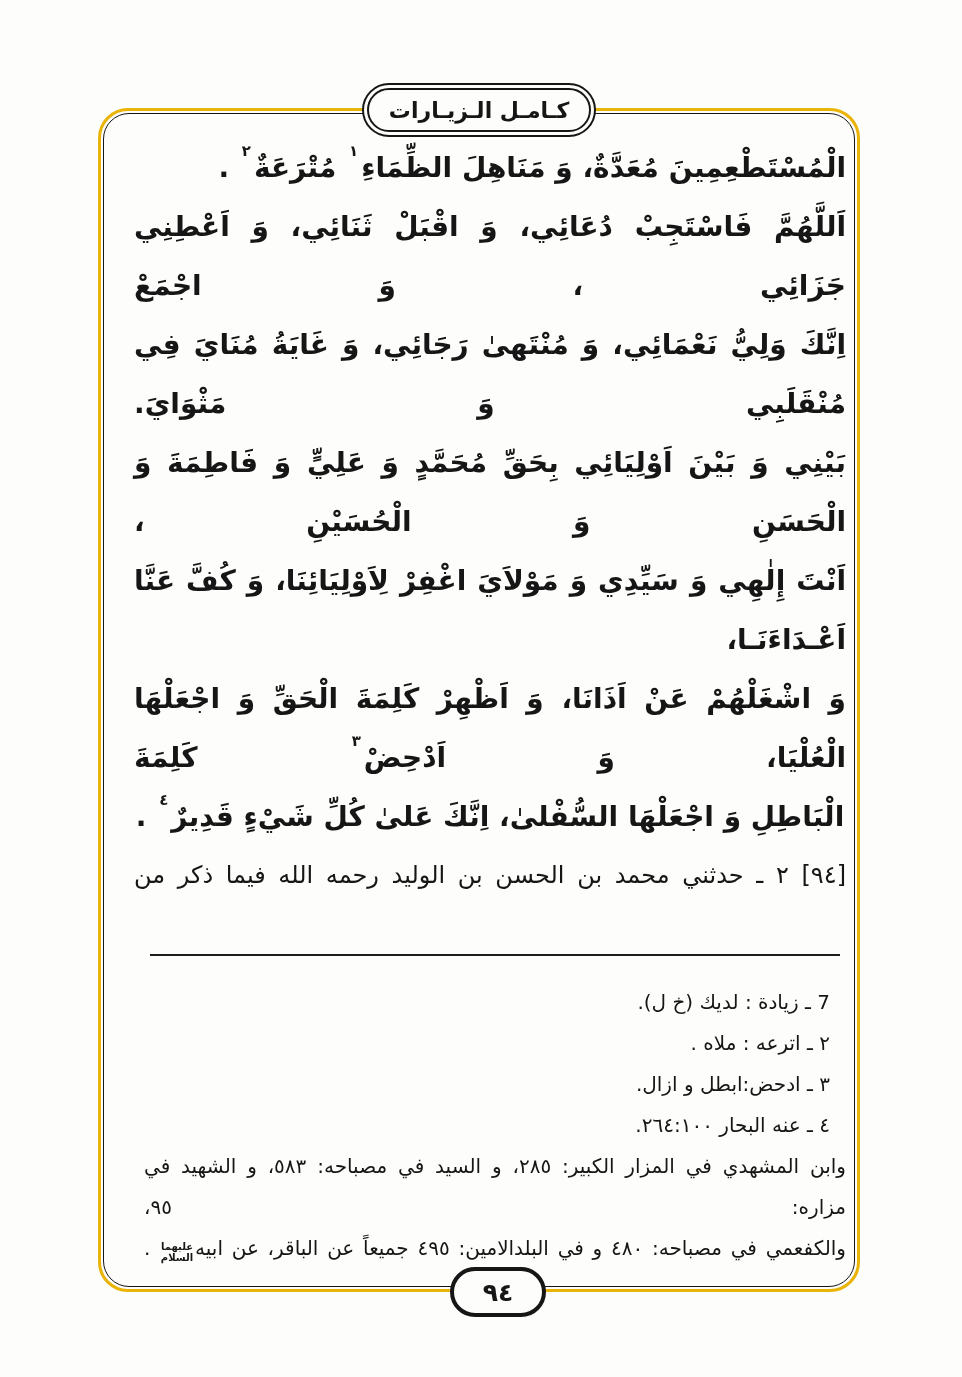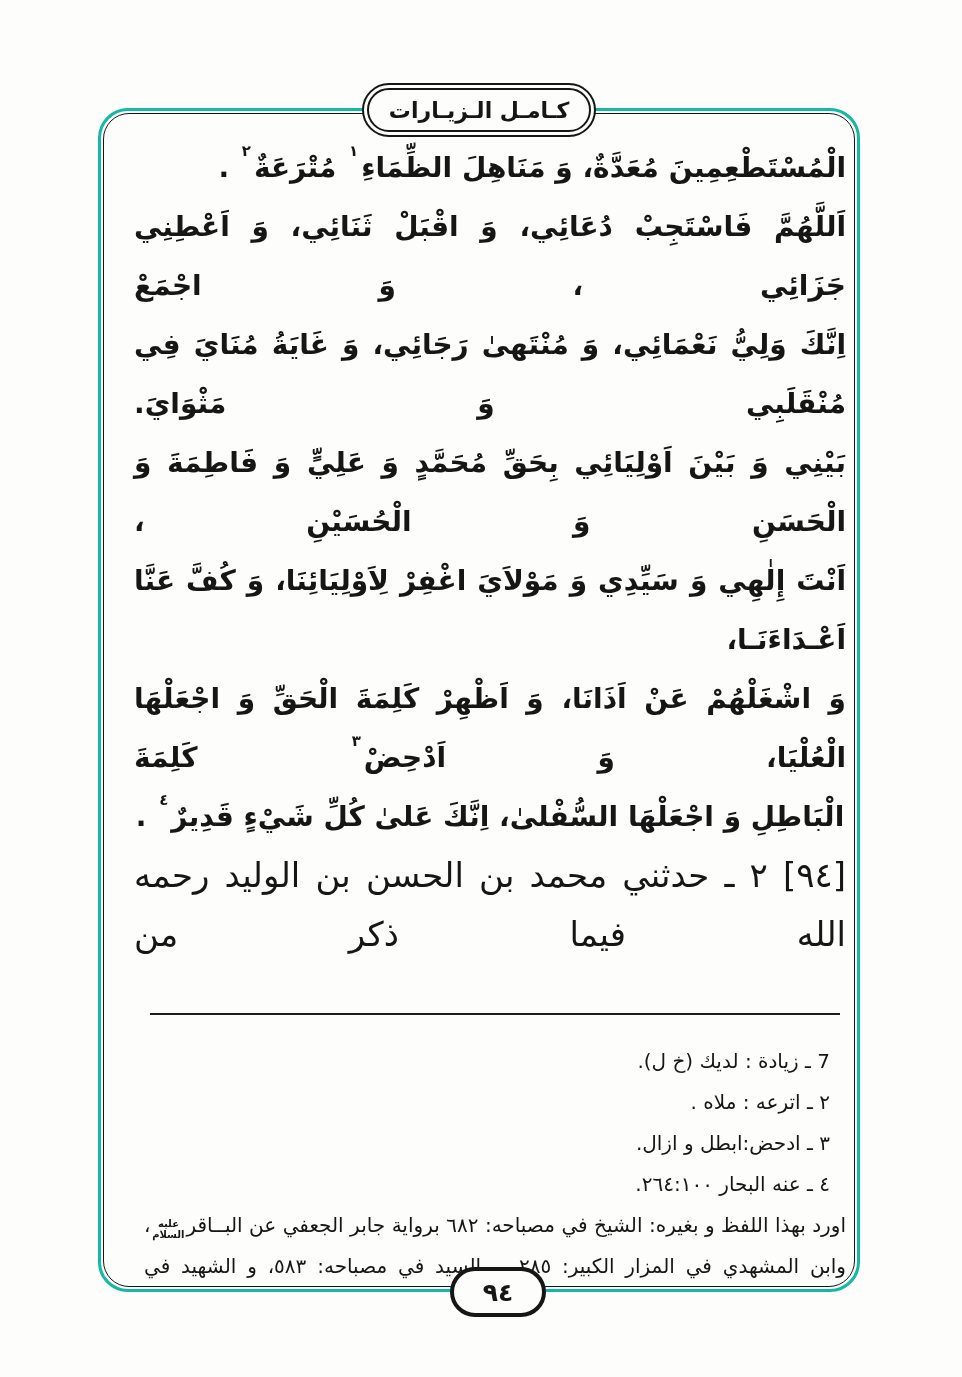--- a/index.html
+++ b/index.html
@@ -7,21 +7,21 @@
     width:962px; height:1377px; position:relative;
     background:#fdfdfb; color:#161616;
     font-family:"DejaVu Sans", sans-serif;
     direction:rtl; overflow:hidden;
   }
   .page { position:absolute; inset:0; }
 
   
   .frame {
     position:absolute; left:98px; top:108px; width:762px; height:1184px;
-    border:3px solid #14b8a6; border-radius:30px; box-sizing:border-box;
+    border:3px solid #eab308; border-radius:30px; box-sizing:border-box;
   }
   .frame-inner {
     position:absolute; inset:2px; border:1px solid #161616; border-radius:26px;
     box-sizing:border-box; padding:24px 8px 0 30px; overflow:hidden;
   }
 
   
   .cart-header {
     position:absolute; left:362px; top:83px; width:234px; height:54px;
     background:#fdfdfb; border:2px solid #161616; border-radius:28px;
@@ -41,21 +41,21 @@
     display:flex; align-items:center; justify-content:center;
     font-size:25px; font-weight:bold;
   }
 
   
   .main-text { font-size:28px; line-height:59px; font-weight:bold; }
   .ml { white-space:normal; }
   .l-start { text-align:right; }
   .l-just  { text-align:justify; text-align-last:justify; }
   .l-end   { text-align:center; }
-  .ml.hadith { font-weight:normal; font-size:34px; }
+  .ml.hadith { font-weight:normal; font-size:24px; }
   sup.fnref {
     font-size:15px; line-height:0; position:relative; top:-11px;
     margin:0 3px; font-weight:bold;
   }
 
   
   .fn-sep {
     height:2px; background:#1d1d1d; border:none;
     margin:49px 6px 0 16px;
   }
@@ -91,21 +91,20 @@
       </div>
 
       <hr class="fn-sep">
 
       <div class="footnotes">
         <div class="fn-item">7 ـ زيادة : لديك (خ ل).</div>
         <div class="fn-item">٢ ـ اترعه : ملاه .</div>
         <div class="fn-item">٣ ـ ادحض:ابطل و ازال.</div>
         <div class="fn-item">٤ ـ عنه البحار ٢٦٤:١٠٠.</div>
 
-        <div class="fp-just"><span>اورد بهذا اللفظ و بغيره: الشيخ في مصباحه: ٦٨٢ برواية جابر الجعفي عن البــاقر</span><span class="hon">عليه السلام</span><span>،</span></div>
         <div class="fp-just"><span>وابن المشهدي في المزار الكبير: ٢٨٥، و السيد في مصباحه: ٥٨٣، و الشهيد في مزاره: ٩٥،</span></div>
         <div class="fp-just"><span>والكفعمي في مصباحه: ٤٨٠ و في البلدالامين: ٤٩٥ جميعاً عن الباقر، عن ابيه</span><span class="hon">عليهما السلام</span><span> .</span></div>
 
       </div>
 
     </div>
   </div>
 
   <div class="cart-header">
     <div class="cart-inner">

